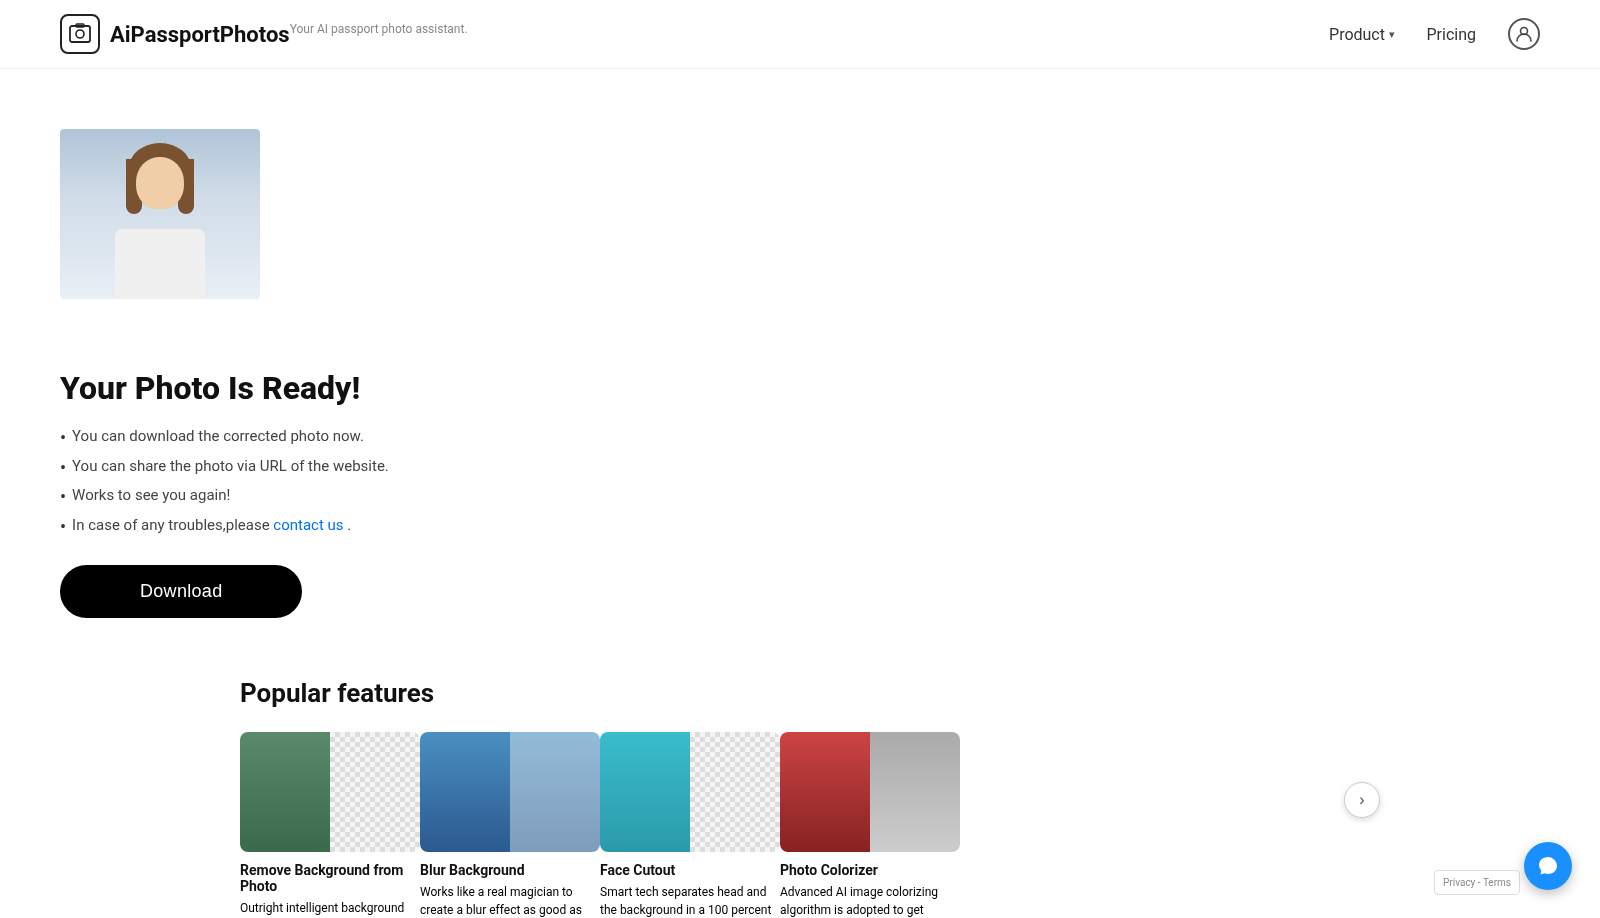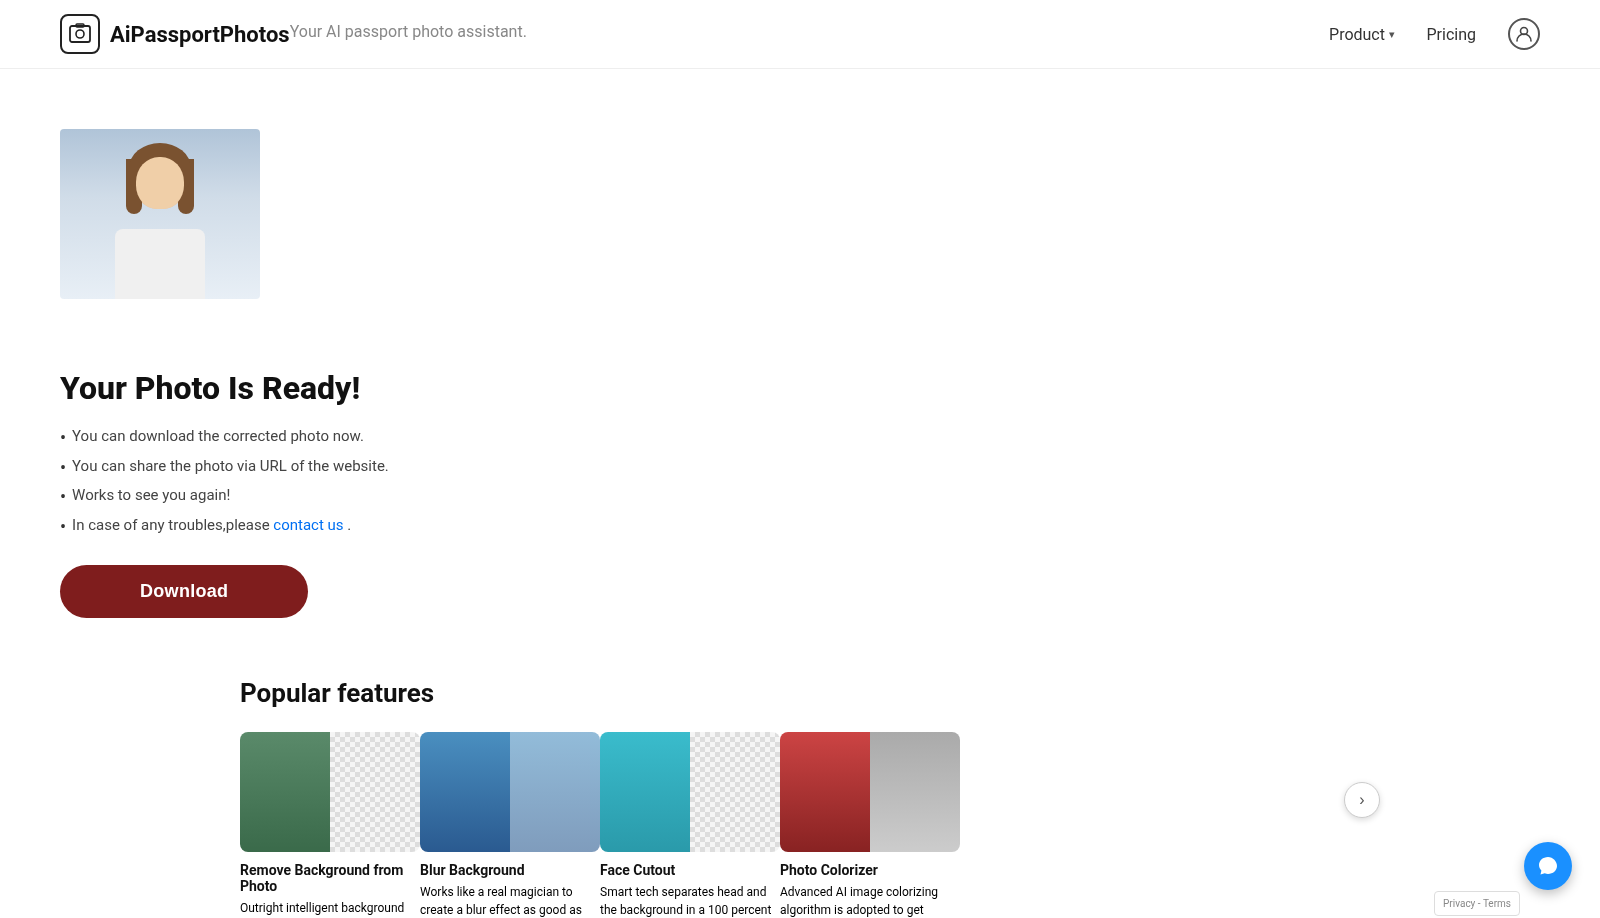--- a/index.html
+++ b/index.html
@@ -4,21 +4,21 @@
   <style>
     * { margin: 0; padding: 0; box-sizing: border-box; }
     body { font-family: -apple-system, BlinkMacSystemFont, 'Segoe UI', Roboto, sans-serif; background: #fff; color: #333; width: 1600px; min-height: 918px; overflow-x: hidden; }
 
     
     .header { display: flex; align-items: center; justify-content: space-between; padding: 14px 60px; border-bottom: 1px solid #eee; background: #fff; }
     .logo-area { display: flex; align-items: center; gap: 10px; }
     .logo-icon { width: 40px; height: 40px; border: 2px solid #222; border-radius: 8px; display: flex; align-items: center; justify-content: center; font-size: 18px; }
     .logo-text-block { display: flex; flex-direction: row; }
     .logo-title { font-size: 22px; font-weight: 700; color: #111; }
-    .logo-subtitle { font-size: 16px; color: #888; text-align: center; }
+    .logo-subtitle { font-size: 12px; color: #888; text-align: center; }
     .nav { display: flex; align-items: center; gap: 32px; }
     .nav-item { font-size: 16px; color: #333; cursor: pointer; display: flex; align-items: center; gap: 4px; }
     .nav-chevron { font-size: 11px; color: #555; }
     .user-icon { width: 32px; height: 32px; border-radius: 50%; border: 2px solid #555; display: flex; align-items: center; justify-content: center; cursor: pointer; }
 
     
     .hero { display: flex; justify-content: flex-start; align-items: flex-start; gap: 60px; padding: 60px 60px 40px; flex-direction: column; }
     .hero-image-container { flex-shrink: 0; }
     .photo-placeholder { width: 200px; height: 170px; background: linear-gradient(180deg, #b0c4d8 0%, #d0dce8 40%, #e8eff6 100%); border-radius: 4px; display: flex; flex-direction: column; align-items: center; justify-content: flex-end; overflow: hidden; }
     
@@ -28,21 +28,21 @@
     .girl-figure .hair-side-l { position: absolute; top: 30px; left: calc(50% - 34px); width: 16px; height: 55px; background: #7a5230; border-radius: 0 0 8px 8px; z-index: 1; }
     .girl-figure .hair-side-r { position: absolute; top: 30px; right: calc(50% - 34px); width: 16px; height: 55px; background: #7a5230; border-radius: 0 0 8px 8px; z-index: 1; }
     .girl-figure .face { position: absolute; top: 28px; left: 50%; transform: translateX(-50%); width: 48px; height: 52px; background: #f0cfa8; border-radius: 48% 48% 45% 45%; z-index: 3; }
     .girl-figure .body { position: absolute; bottom: 0; left: 50%; transform: translateX(-50%); width: 90px; height: 70px; background: #f0f0f0; border-radius: 8px 8px 0 0; }
     .hero-content { max-width: 520px; padding-top: 10px; }
     .hero-title { font-size: 32px; font-weight: 800; color: #111; margin-bottom: 20px; }
     .hero-bullets { list-style: none; margin-bottom: 28px; }
     .hero-bullets li { font-size: 15px; color: #444; margin-bottom: 8px; display: flex; align-items: flex-start; gap: 6px; }
     .bullet-dot { color: #333; font-size: 18px; line-height: 1.2; }
     .contact-link { color: #0070f3; text-decoration: none; }
-    .download-btn { background: #7f1d1d; color: #fff; border: none; border-radius: 30px; padding: 16px 80px; font-size: 18px; font-weight: 700; cursor: pointer; letter-spacing: 0.3px; }
+    .download-btn { background: #000000; color: #fff; border: none; border-radius: 30px; padding: 16px 80px; font-size: 18px; font-weight: 400; cursor: pointer; letter-spacing: 0.3px; }
 
     
     .features-section { padding: 20px 240px 60px; }
     .features-title { font-size: 26px; font-weight: 700; color: #111; margin-bottom: 24px; }
     .features-carousel { position: relative; display: flex; align-items: flex-start; gap: 0; }
     .features-grid { display: flex; overflow: hidden; }
     .feature-card { flex: 0 0 180px; width: 180px; }
     .feature-image { width: 180px; height: 120px; border-radius: 8px; overflow: hidden; position: relative; margin-bottom: 10px; }
     .fi-bg { width: 100%; height: 100%; display: flex; }
     .fi-half-l { flex: 1; height: 100%; }
@@ -62,21 +62,21 @@
 
     .feature-name { font-size: 14px; font-weight: 700; color: #111; margin-bottom: 5px; }
     .feature-desc { font-size: 12px; color: #000000; line-height: 1.5; }
 
     .carousel-next { position: absolute; right: -20px; top: 50px; width: 36px; height: 36px; border-radius: 50%; border: 1px solid #ccc; background: #fff; display: flex; align-items: center; justify-content: center; cursor: pointer; font-size: 16px; color: #555; box-shadow: 0 2px 6px rgba(0,0,0,0.15); }
 
     
     .chat-button { position: fixed; bottom: 28px; right: 28px; width: 48px; height: 48px; border-radius: 50%; background: #1a90ff; color: #fff; border: none; display: flex; align-items: center; justify-content: center; font-size: 20px; cursor: pointer; box-shadow: 0 4px 12px rgba(0,0,0,0.25); z-index: 999; }
 
     
-    .recaptcha-area { position: fixed; bottom: 2px; right: 80px; font-size: 10px; color: #888; background: rgba(255,255,255,0.9); padding: 6px 8px; border-radius: 4px; border: 1px solid #ddd; }
+    .recaptcha-area { position: fixed; bottom: 23px; right: 80px; font-size: 10px; color: #888; background: rgba(255,255,255,0.9); padding: 6px 8px; border-radius: 4px; border: 1px solid #ddd; }
   </style>
 </head>
 <body>
 
 <header class="header">
   <div class="logo-area">
     <div class="logo-icon">
       <svg width="22" height="22" viewBox="0 0 22 22" fill="none">
         <rect x="1" y="3" width="20" height="16" rx="2" stroke="#222" stroke-width="1.8" fill="none"></rect>
         <circle cx="11" cy="11" r="4" stroke="#222" stroke-width="1.6" fill="none"></circle>

